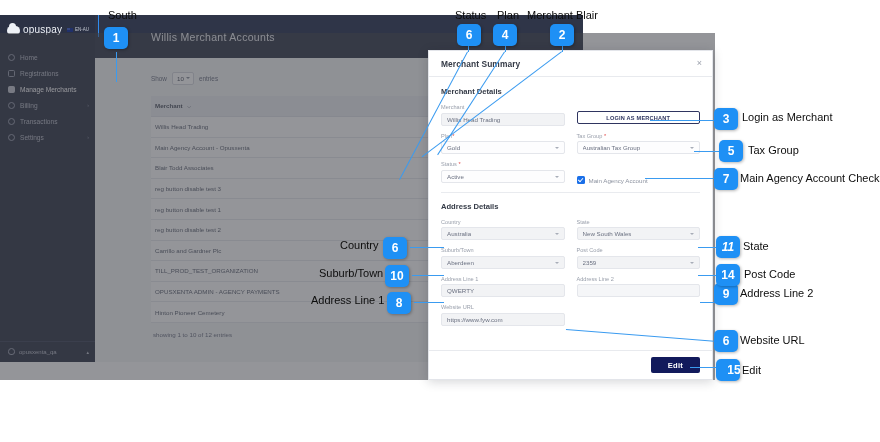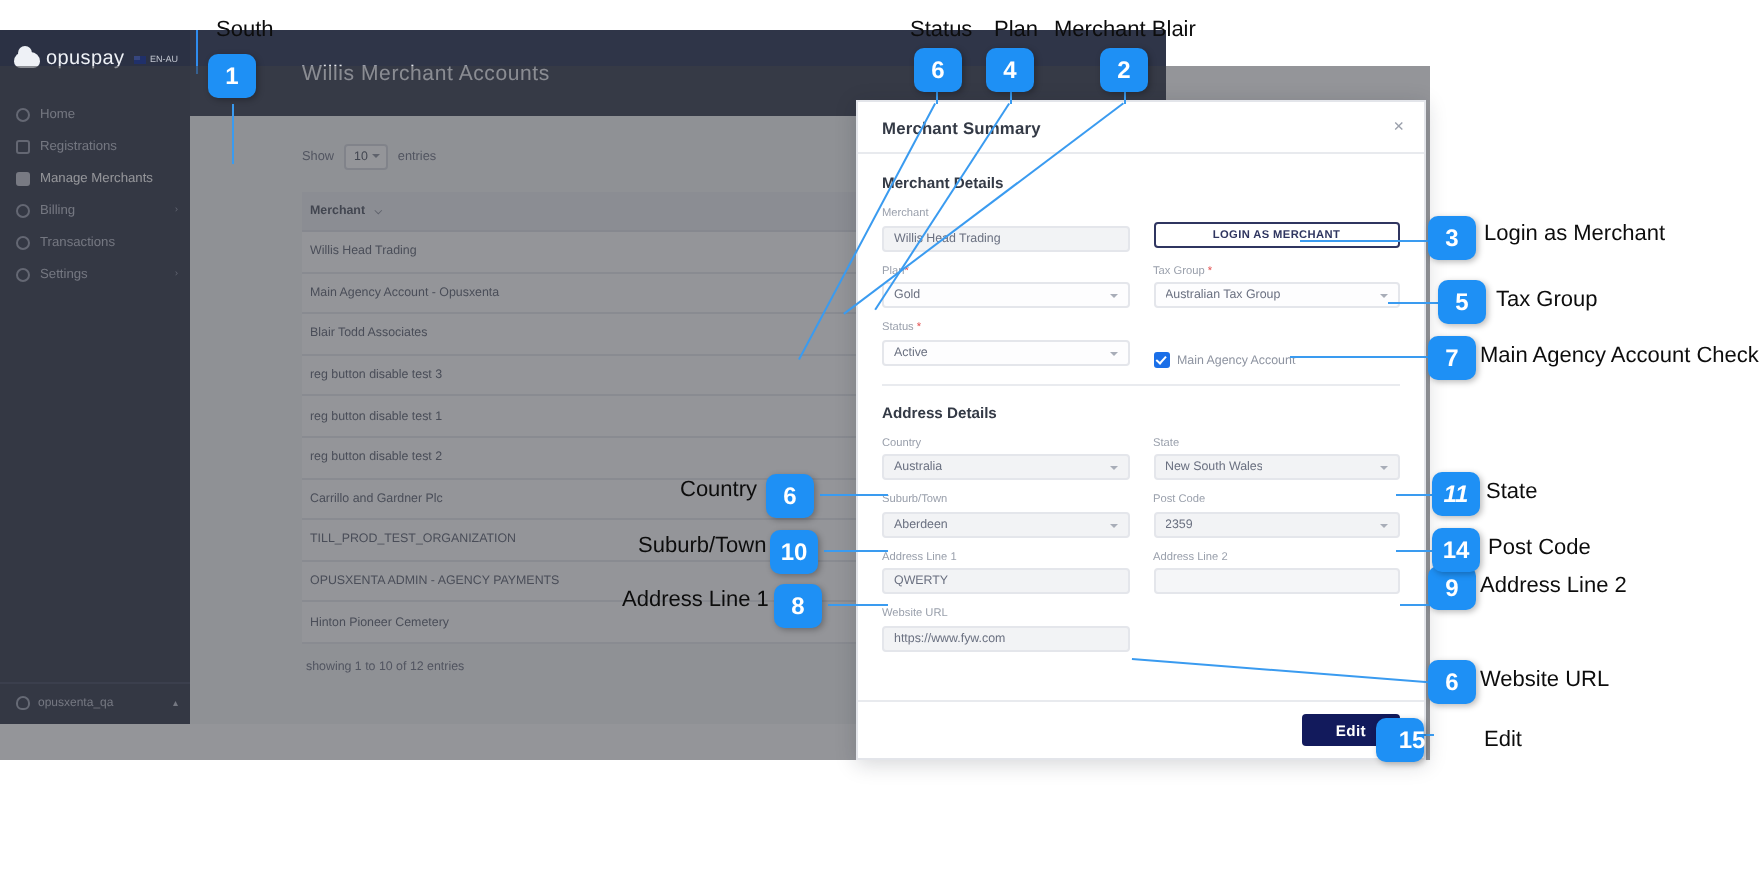--- a/index.html
+++ b/index.html
@@ -527,16 +527,16 @@
 
   <div class="badge" style="left:716px; top:264px;">14</div>
   <div class="anno-text" style="left:744px; top:268px;">Post Code</div>
 
   <div class="anno-text" style="left:340px; top:239px;">Country</div>
   <div class="badge" style="left:383px; top:237px;">6</div>
 
   <div class="badge" style="left:714px; top:330px;">6</div>
   <div class="anno-text" style="left:740px; top:334px;">Website URL</div>
 
-  <div class="badge" style="left:688px; top:359px;padding-left:12px;">15</div>
+  <div class="badge" style="left:716px; top:359px;padding-left:12px;">15</div>
   <div class="anno-text" style="left:742px; top:364px;">Edit</div>
 
 </div>
 
 </body></html>

